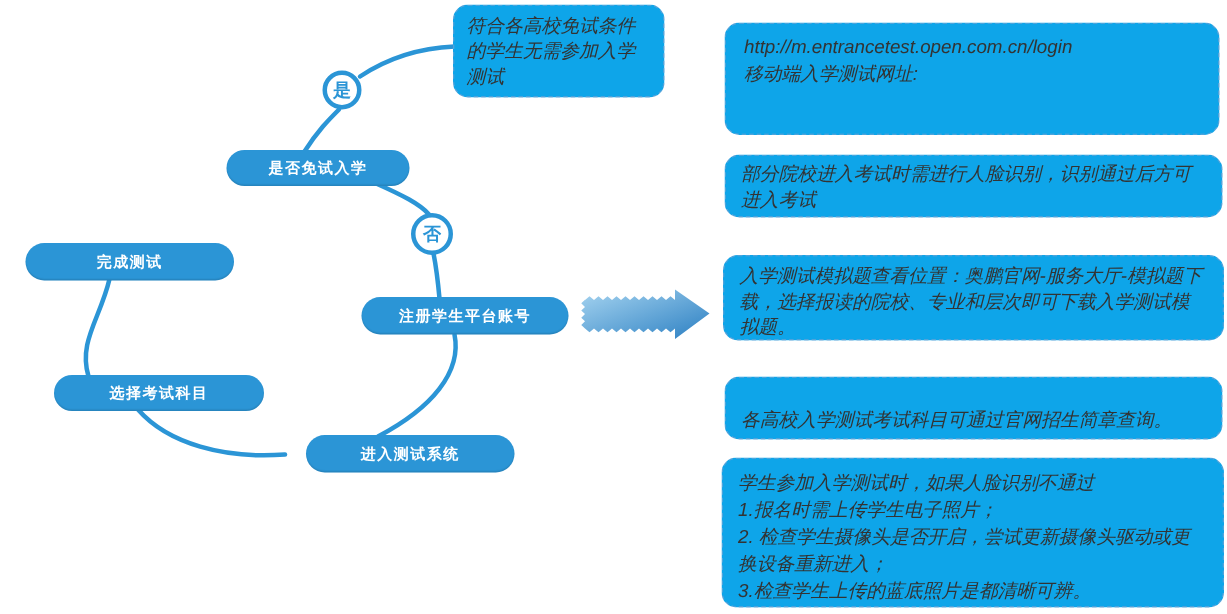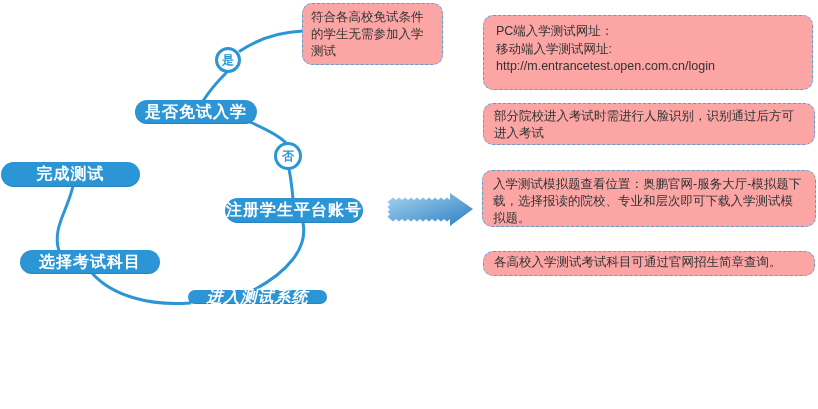--- a/index.html
+++ b/index.html
@@ -4,48 +4,49 @@
 <style>
   html,body{margin:0;padding:0;background:#ffffff;}
   #stage{
     position:relative;width:818px;height:409px;background:#ffffff;overflow:hidden;
     font-family:"Liberation Sans","DejaVu Sans",sans-serif;
   }
   svg.wires{position:absolute;left:0;top:0;width:818px;height:409px;}
   .node{
     position:absolute;box-sizing:border-box;
     background:#2B95D6;border-radius:14px;
-    color:#ffffff;font-weight:bold;font-size:16px;letter-spacing:1px;
+    color:#ffffff;font-weight:bold;font-size:10px;letter-spacing:1px;
     display:flex;align-items:center;justify-content:center;
     box-shadow:inset 0 -1px 1px rgba(0,0,0,0.12);
+    margin-left:16px;
   }
   .branch-circle{
     position:absolute;box-sizing:border-box;background:#ffffff;
     border:3px solid #2B95D6;border-radius:50%;
     color:#2B95D6;font-weight:bold;font-size:12px;
     display:flex;align-items:center;justify-content:center;
   }
   .dashed-box{
-    position:absolute;box-sizing:border-box;background:#fca5a5;
+    position:absolute;box-sizing:border-box;background:#0ea5e9;
     border:1.6px dashed #4FA3DB;border-radius:10px;
     color:#333333;font-size:12.5px;line-height:17px;
-    padding:6px 10px;overflow:hidden;
+    padding:6px 10px;overflow:hidden;font-style:italic;
   }
   .dashed-box .ln{white-space:normal;}
   #note-box{left:302px;top:3px;width:141px;height:62px;padding:5px 8px;}
   #box-urls{left:483px;top:15px;width:330px;height:75px;padding:7px 12px;line-height:17.5px;}
   #box-face{left:483px;top:103px;width:332px;height:42px;padding:4px 10px;}
   #box-mock{left:482px;top:170px;width:334px;height:57px;padding:5px 10px;}
-  #box-subjects{left:483px;top:251px;width:332px;height:25px;padding:2px 10px;}
+  #box-subjects{left:483px;top:251px;width:332px;height:25px;padding:20px 10px;}
   #box-facefail{left:481px;top:305px;width:335px;height:100px;padding:7px 10px;line-height:18px;}
   #node-finish{left:1px;top:162px;width:139px;height:25px;}
   #node-exempt{left:135px;top:100px;width:122px;height:24px;}
   #node-subject{left:20px;top:250px;width:140px;height:24px;}
   #node-register{left:225px;top:198px;width:138px;height:25px;}
-  #node-enter{left:188px;top:290px;width:139px;height:14px;font-style:italic;}
+  #node-enter{left:188px;top:290px;width:139px;height:25px;}
   #circle-yes{left:215px;top:47px;width:26px;height:26px;}
   #circle-no{left:274px;top:142px;width:28px;height:28px;}
 </style>
 </head>
 <body>
 
 <div id="stage">
 
   <svg class="wires" viewBox="0 0 818 409" xmlns="http://www.w3.org/2000/svg">
     <defs>
@@ -77,25 +78,30 @@
   <div class="node" id="node-register">注册学生平台账号</div>
   <div class="node" id="node-subject">选择考试科目</div>
   <div class="node" id="node-enter">进入测试系统</div>
 
   <div class="branch-circle" id="circle-yes">是</div>
   <div class="branch-circle" id="circle-no">否</div>
 
   <div class="dashed-box" id="note-box">符合各高校免试条件的学生无需参加入学测试</div>
 
   <div class="dashed-box" id="box-urls">
-    <div class="ln">PC端入学测试网址：</div>
+    <div class="ln">http://m.entrancetest.open.com.cn/login</div>
     <div class="ln">移动端入学测试网址:</div>
-    <div class="ln">http://m.entrancetest.open.com.cn/login</div>
   </div>
 
   <div class="dashed-box" id="box-face">部分院校进入考试时需进行人脸识别，识别通过后方可进入考试</div>
 
   <div class="dashed-box" id="box-mock">入学测试模拟题查看位置：奥鹏官网-服务大厅-模拟题下载，选择报读的院校、专业和层次即可下载入学测试模拟题。</div>
 
   <div class="dashed-box" id="box-subjects">各高校入学测试考试科目可通过官网招生简章查询。</div>
 
+  <div class="dashed-box" id="box-facefail">
+    <div class="ln">学生参加入学测试时，如果人脸识别不通过</div>
+    <div class="ln">1.报名时需上传学生电子照片；</div>
+    <div class="ln">2. 检查学生摄像头是否开启，尝试更新摄像头驱动或更换设备重新进入；</div>
+    <div class="ln">3.检查学生上传的蓝底照片是都清晰可辨。</div>
+  </div>
 
 </div>
 
 </body></html>

